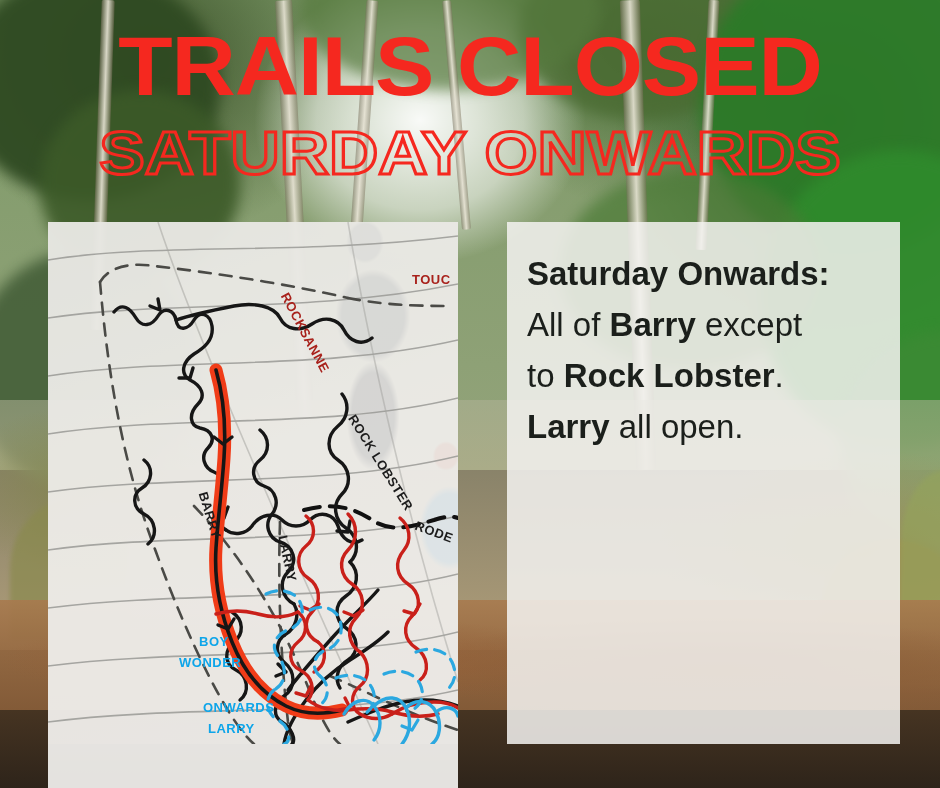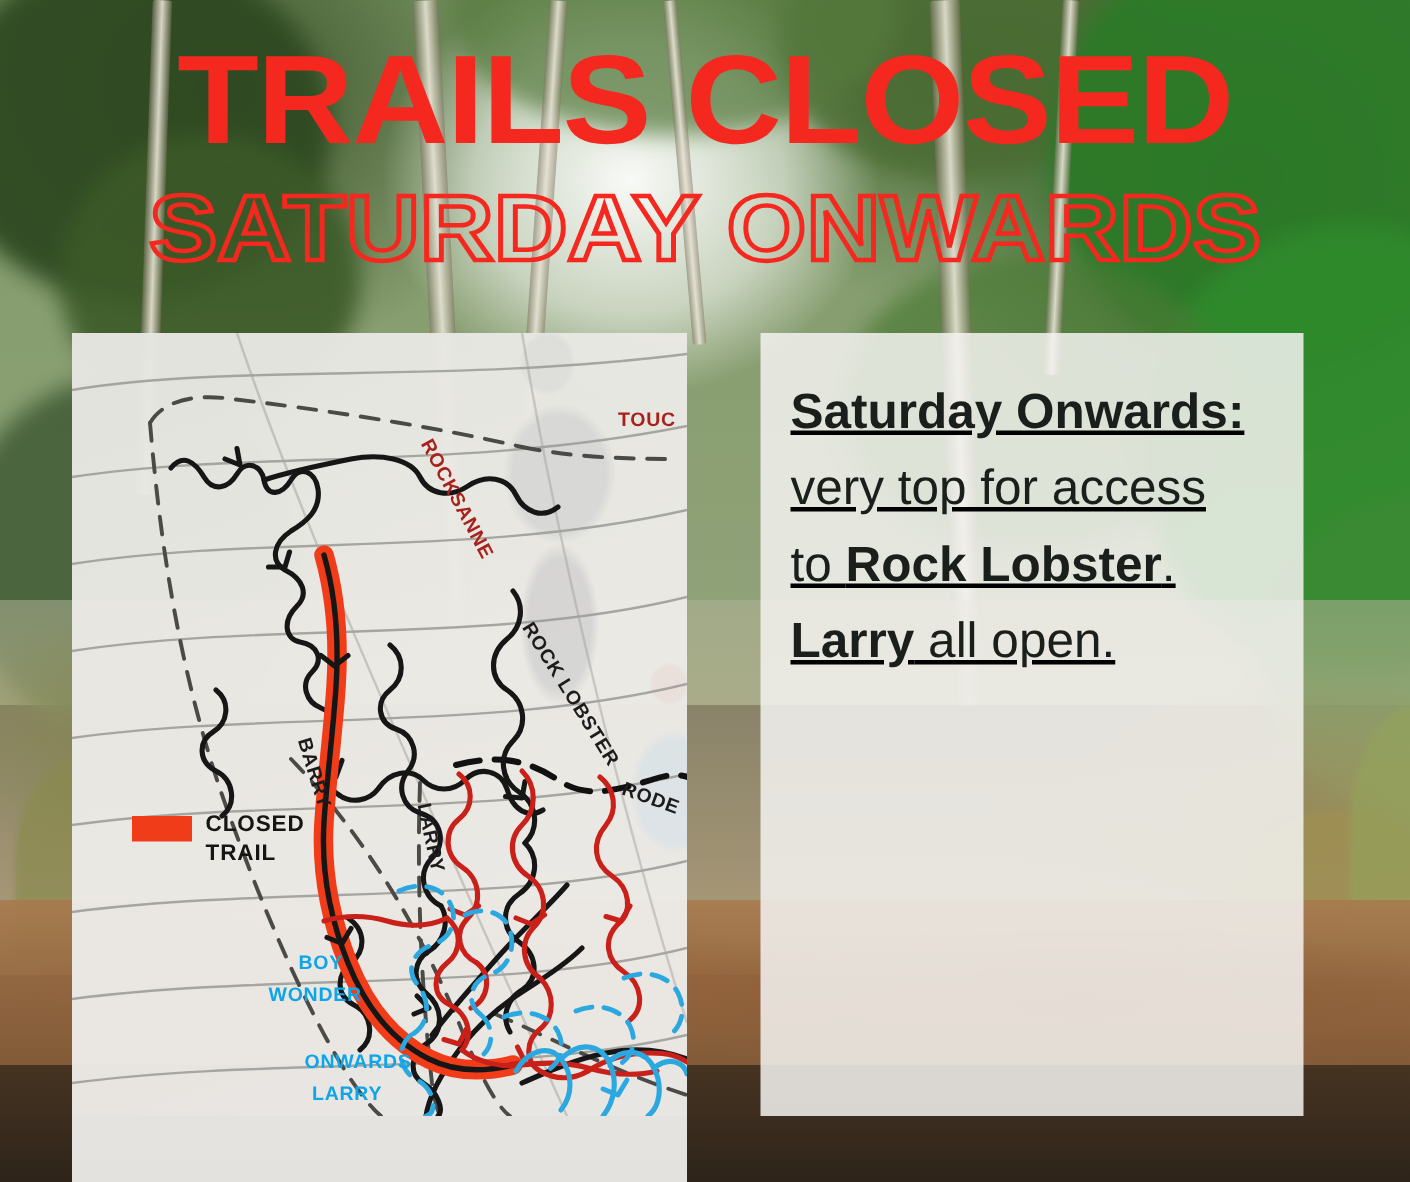--- a/index.html
+++ b/index.html
@@ -80,24 +80,23 @@
   .lbl-blue{color:#0ea5e9;}
   .legend{position:absolute;left:88px;top:540px;display:flex;align-items:flex-start;gap:9px;}
   .legend-swatch{width:40px;height:17px;background:#F03C18;margin-top:4px;}
   .legend-text{
     font-family:"Liberation Sans",sans-serif;font-weight:bold;font-size:15px;
     line-height:19px;color:#151515;letter-spacing:.6px;
   }
 
   
   #text-panel{
-    position:absolute;left:507px;top:222px;width:362px;height:522px;
+    position:absolute;left:507px;top:222px;width:393px;height:522px;
     background:rgba(243,242,240,.86);
     overflow:hidden;
-    text-decoration:underline;
   }
   #text-inner{padding:26px 18px 0 20px;}
   .tp-line{
     font-family:"Liberation Sans",sans-serif;
     font-size:33px;line-height:51px;color:#1b1f1b;white-space:nowrap;
   }
   .tp-line b{font-weight:bold;}
   .tp-head{font-weight:bold;}
 </style>
 </head>
@@ -286,34 +285,27 @@
     <div class="maplabel lbl-red" style="left:243px;top:68px;transform:rotate(62deg);">ROCKSANNE</div>
     <div class="maplabel lbl-black" style="left:310px;top:190px;transform:rotate(58deg);">ROCK LOBSTER</div>
     <div class="maplabel lbl-black" style="left:370px;top:296px;transform:rotate(20deg);">RODE</div>
     <div class="maplabel lbl-black" style="left:162px;top:268px;transform:rotate(73deg);">BARRY</div>
     <div class="maplabel lbl-black" style="left:242px;top:312px;transform:rotate(78deg);">LARRY</div>
     <div class="maplabel lbl-blue" style="left:151px;top:412px;">BOY</div>
     <div class="maplabel lbl-blue" style="left:131px;top:433px;text-align:center;">WONDER</div>
     <div class="maplabel lbl-blue" style="left:155px;top:478px;">ONWARDS</div>
     <div class="maplabel lbl-blue" style="left:160px;top:499px;">LARRY</div>
 
-    <div class="legend" style="left:40px;top:318px;">
-      <div class="legend-swatch"></div>
-      <div class="legend-text">
-        <div>CLOSED</div>
-        <div>TRAIL</div>
-      </div>
-    </div>
   </div>
 
   <div id="text-panel">
     <div id="text-inner">
       <div class="tp-line tp-head">Saturday Onwards:</div>
       <div class="tp-line">
-        <span>very top for access</span>
+        <span>All of </span><b>Barry</b><span> except</span>
       </div>
       <div class="tp-line">
         <span>to </span><b>Rock Lobster</b><span>.</span>
       </div>
       <div class="tp-line">
         <b>Larry</b><span> all open.</span>
       </div>
     </div>
   </div>
 

